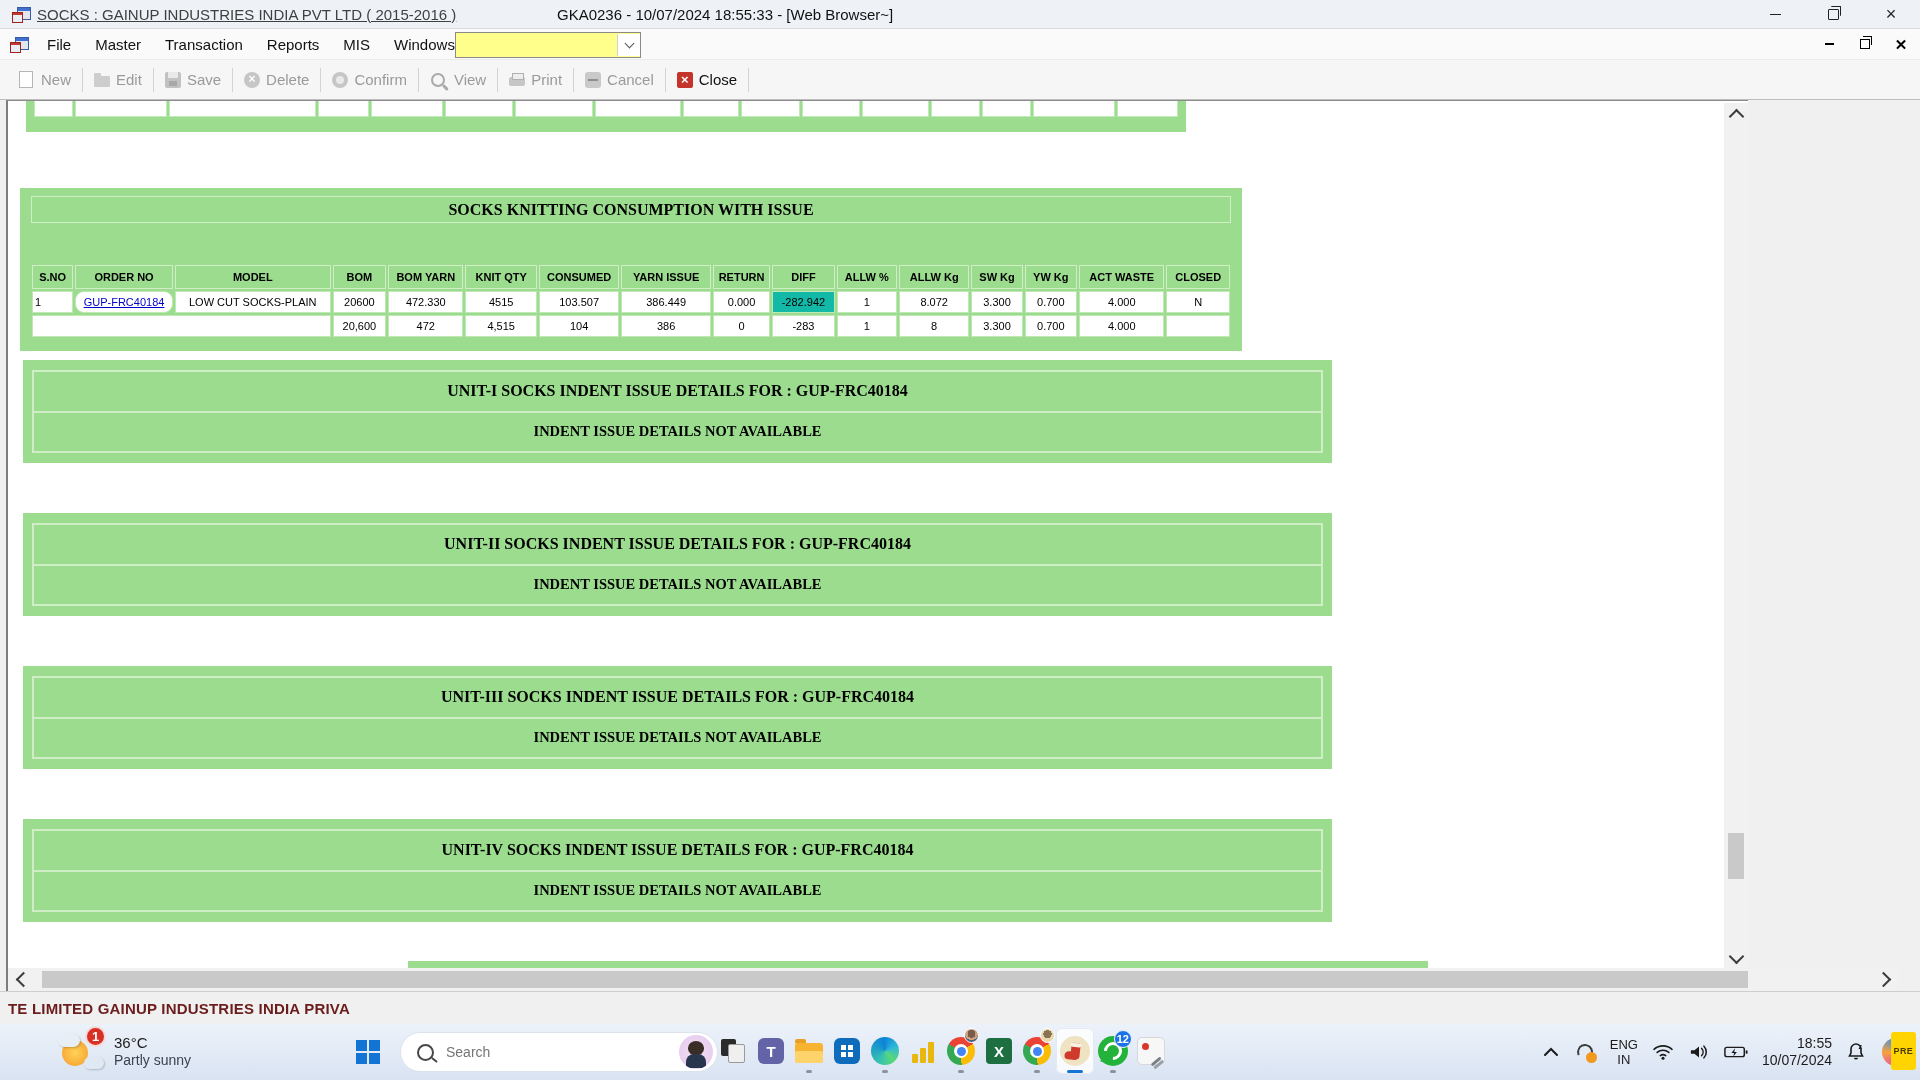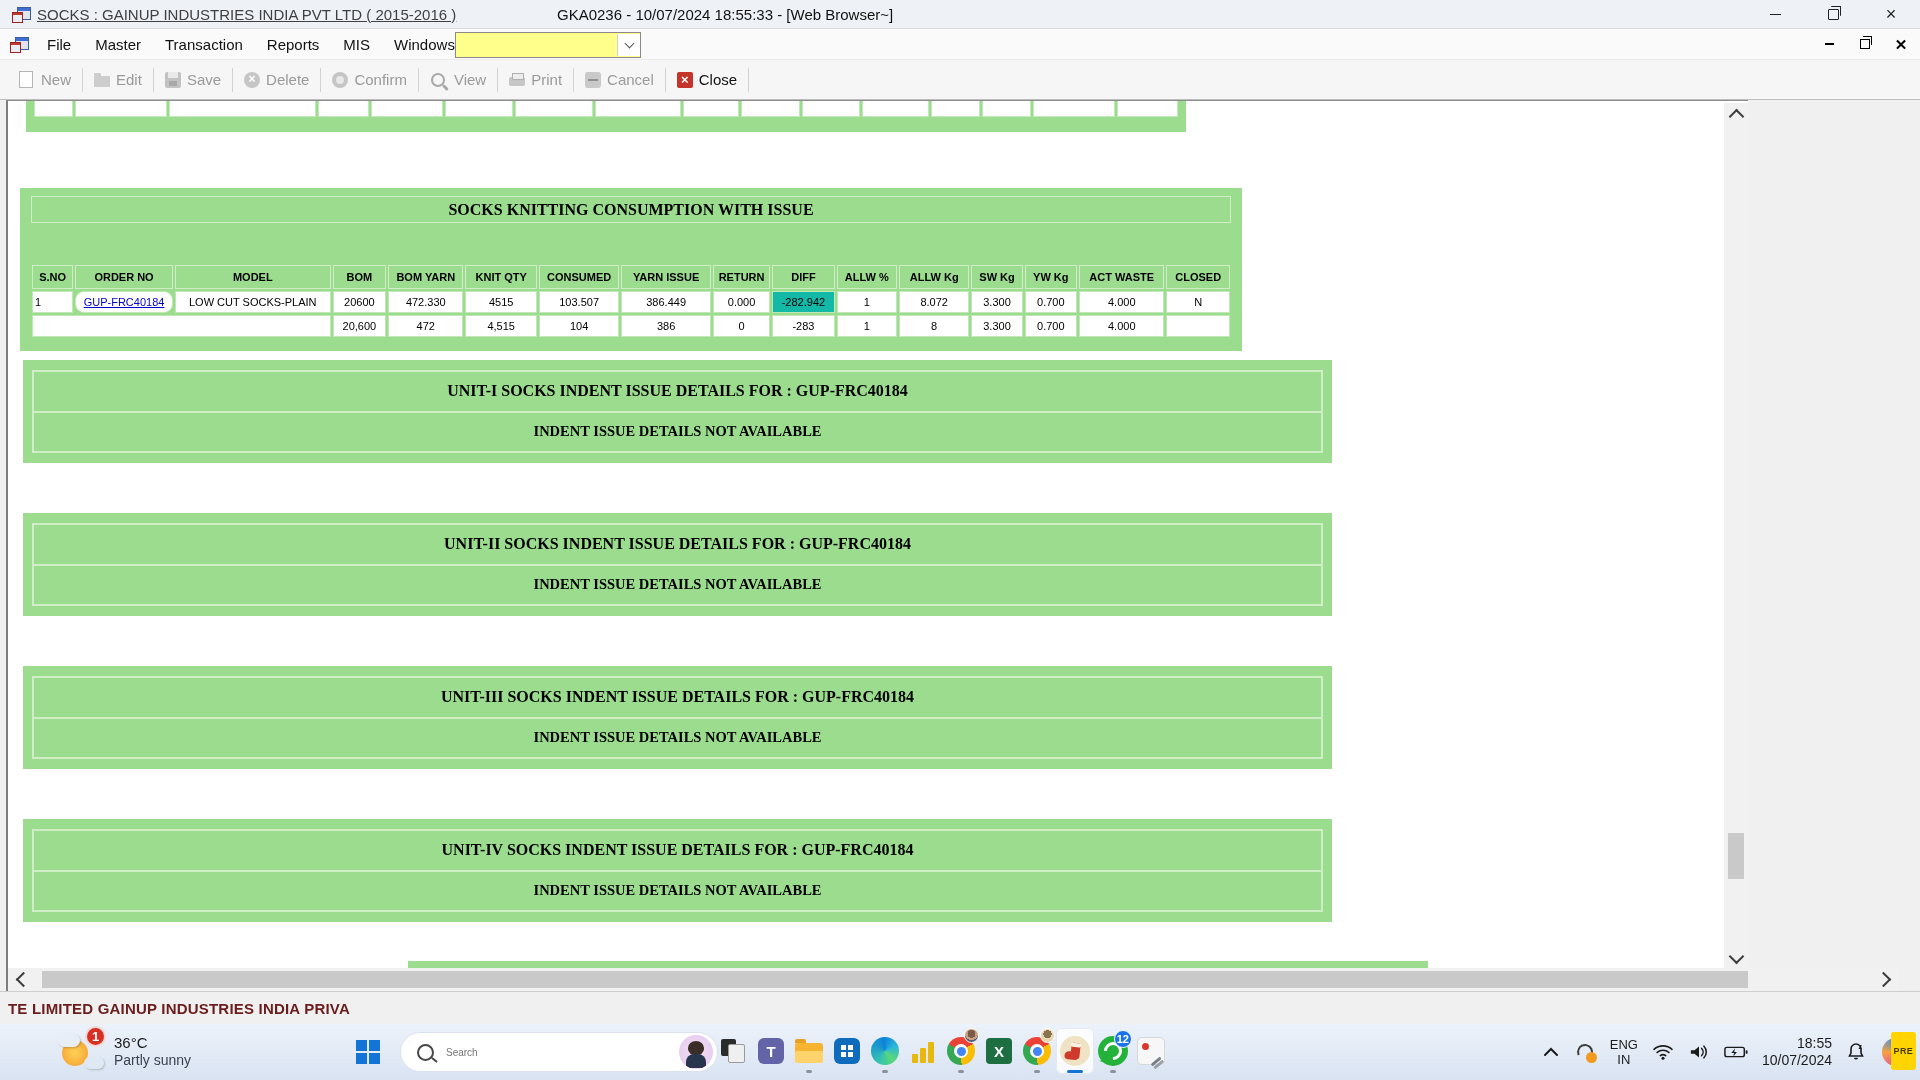--- a/index.html
+++ b/index.html
@@ -112,21 +112,21 @@
   .wbadge{position:absolute;right:-2px;top:-4px;width:21px;height:21px;border-radius:50%;background:#d93025;
           color:#fff;font-size:13px;font-weight:bold;display:flex;align-items:center;justify-content:center;border:2px solid #f7d9d6;box-sizing:border-box;}
   .wtemp{font-size:15px;color:#1b1b1b;line-height:18px;}
   .wcond{font-size:14px;color:#3c4350;line-height:17px;}
   .start{position:absolute;left:356px;top:16px;width:24px;height:24px;display:grid;grid-template-columns:11px 11px;grid-template-rows:11px 11px;gap:2px;}
   .start i{background:#1374d6;display:block;}
   .search{position:absolute;left:400px;top:8px;width:318px;height:40px;background:#fff;border:1px solid #dbe2ee;
           border-radius:20px;display:flex;align-items:center;padding:0 4px 0 16px;box-sizing:border-box;gap:10px;}
   .mag{width:13px;height:13px;border:2px solid #474747;border-radius:50%;position:relative;flex:0 0 auto;}
   .mag:after{content:"";position:absolute;width:7px;height:2px;background:#474747;right:-6px;bottom:-2px;transform:rotate(40deg);border-radius:2px;}
-  .search input{border:none;outline:none;font-size:10px;color:#444;flex:1;background:transparent;font-family:"Liberation Sans",sans-serif;}
+  .search input{border:none;outline:none;font-size:14px;color:#444;flex:1;background:transparent;font-family:"Liberation Sans",sans-serif;}
   .search .doodle{width:34px;height:34px;border-radius:50%;background:radial-gradient(#f3e0f2,#e3c7ef);position:relative;overflow:hidden;flex:0 0 auto;}
   .search .doodle:before{content:"";position:absolute;left:9px;top:6px;width:16px;height:14px;border-radius:50% 50% 45% 45%;background:#3a2d28;}
   .search .doodle:after{content:"";position:absolute;left:7px;top:19px;width:20px;height:14px;border-radius:8px 8px 0 0;background:#27354d;}
   .tb-icons{position:absolute;left:714px;top:4px;display:flex;align-items:center;}
   .tb-btn{width:38px;height:46px;display:flex;align-items:center;justify-content:center;position:relative;border-radius:6px;}
   .tb-btn.active{background:rgba(255,255,255,.8);box-shadow:inset 0 0 0 1px #e5eaf2;}
   .dot{position:absolute;bottom:1px;left:50%;transform:translateX(-50%);width:6px;height:3px;border-radius:2px;background:#8d939c;}
   .dot.blue{width:16px;background:#1374d6;}
   .ic-taskview{width:24px;height:24px;position:relative;}
   .ic-taskview:before{content:"";position:absolute;left:0;top:0;width:15px;height:17px;background:#2b2b2b;border-radius:2px;}

